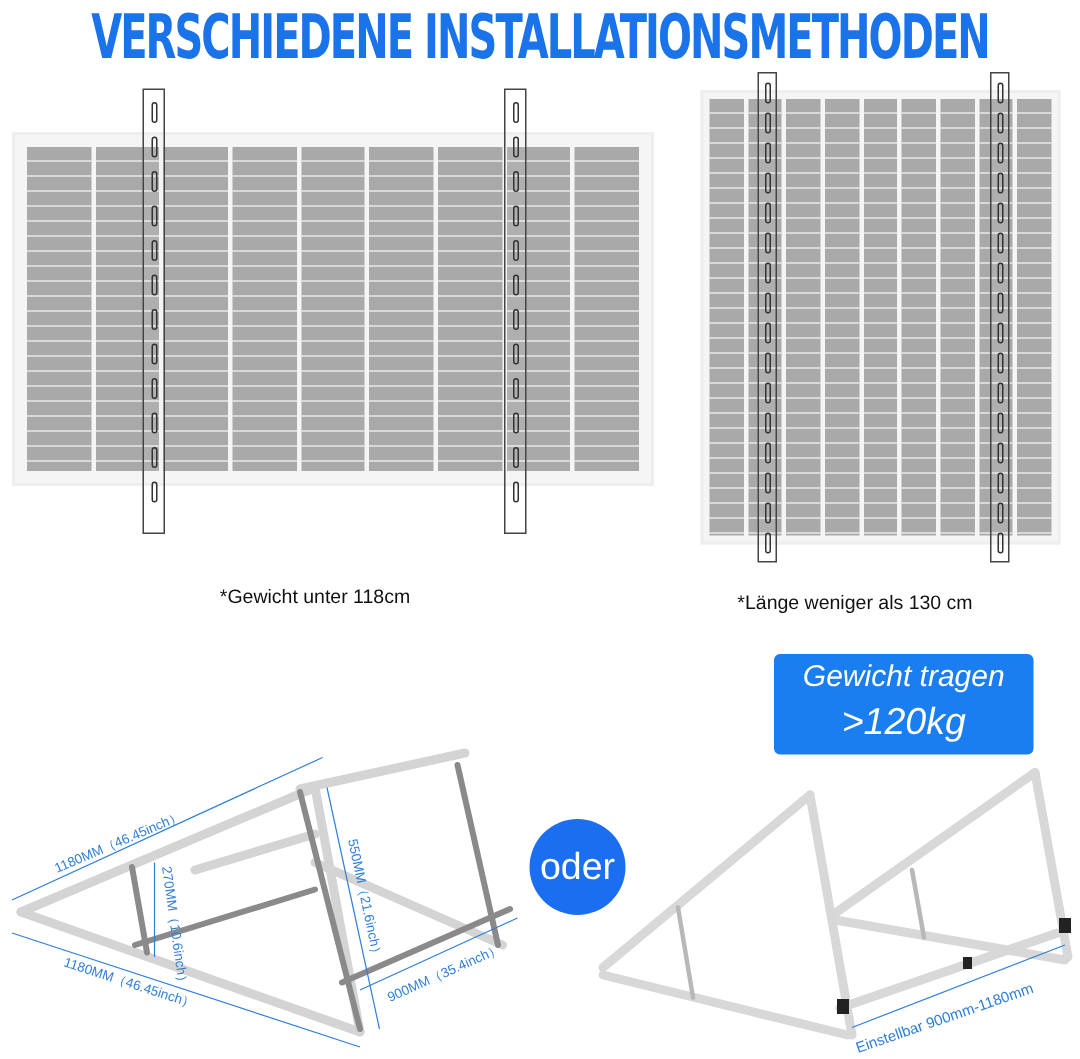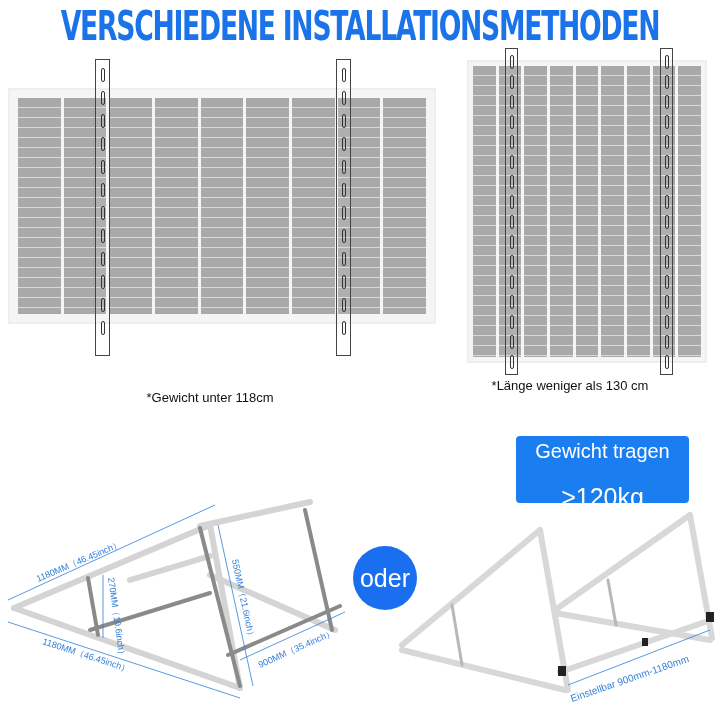--- a/index.html
+++ b/index.html
@@ -18,24 +18,24 @@
     flex: 1; background-color: #a9a9a9;
     background-image: repeating-linear-gradient(to bottom, transparent 0 9px, rgba(255,255,255,0.55) 9px 10px);
   }
   .rail { position: absolute; border: 1px solid #444; background: rgba(255,255,255,0.08); box-sizing: border-box; }
   .slot { position: absolute; left: 50%; width: 4px; margin-left: -2px; height: 14px; border: 1px solid #333; border-radius: 2px; box-sizing: border-box; }
   .h-label { color: #1565d8; font-weight: bold; font-size: 19px; }
   .big { color: #111; font-size: 21px; }
   .small { color: #111; font-size: 13px; }
   .badge {
     left: 516px; top: 436px; width: 173px; height: 67px; border-radius: 4px;
-    background: #1a7df0; color: #fff; text-align: center;
+    background: #1a7df0; color: #fff; text-align: center; font-style: italic;
   }
   .badge .l1 { font-size: 20px; margin-top: 4px; }
-  .badge .l2 { font-size: 25px; margin-top: 20px; }
+  .badge .l2 { font-size: 25px; margin-top: 4px; }
   .oder {
     left: 353px; top: 546px; width: 64px; height: 64px; border-radius: 50%;
     background: #1a6ef0; color: #fff; font-size: 25px; line-height: 64px; text-align: center;
   }
   svg text { font-family: "Liberation Sans", sans-serif; }
 </style>
 </head>
 <body>
 
 <div class="abs title">VERSCHIEDENE INSTALLATIONSMETHODEN</div>
@@ -132,21 +132,21 @@
     <div class="slot" style="top:266px"></div>
     <div class="slot" style="top:286px"></div>
   <div class="slot" style="top:306px"></div>
 </div>
 
 <div class="abs" style="left:0;top:384px;width:420px;text-align:center;">
   <div class="small" style="margin-top:6px;">*Gewicht unter 118cm</div>
 </div>
 
 <div class="abs" style="left:420px;top:374px;width:300px;text-align:center;">
-  <div class="small" style="margin-top:4px;">*Länge weniger als 130 cm</div>
+  <div class="small" style="margin-top:20px;">*Länge weniger als 130 cm</div>
 </div>
 
 <div class="abs badge">
   <div class="l1">Gewicht tragen</div>
   <div class="l2">&gt;120kg</div>
 </div>
 
 <svg class="abs" style="left:0;top:490px;" width="360" height="216" viewBox="0 0 360 216">
   <g stroke="#d4d4d4" stroke-width="6" stroke-linecap="round" fill="none">
     <line x1="14" y1="118" x2="210" y2="35"></line>

